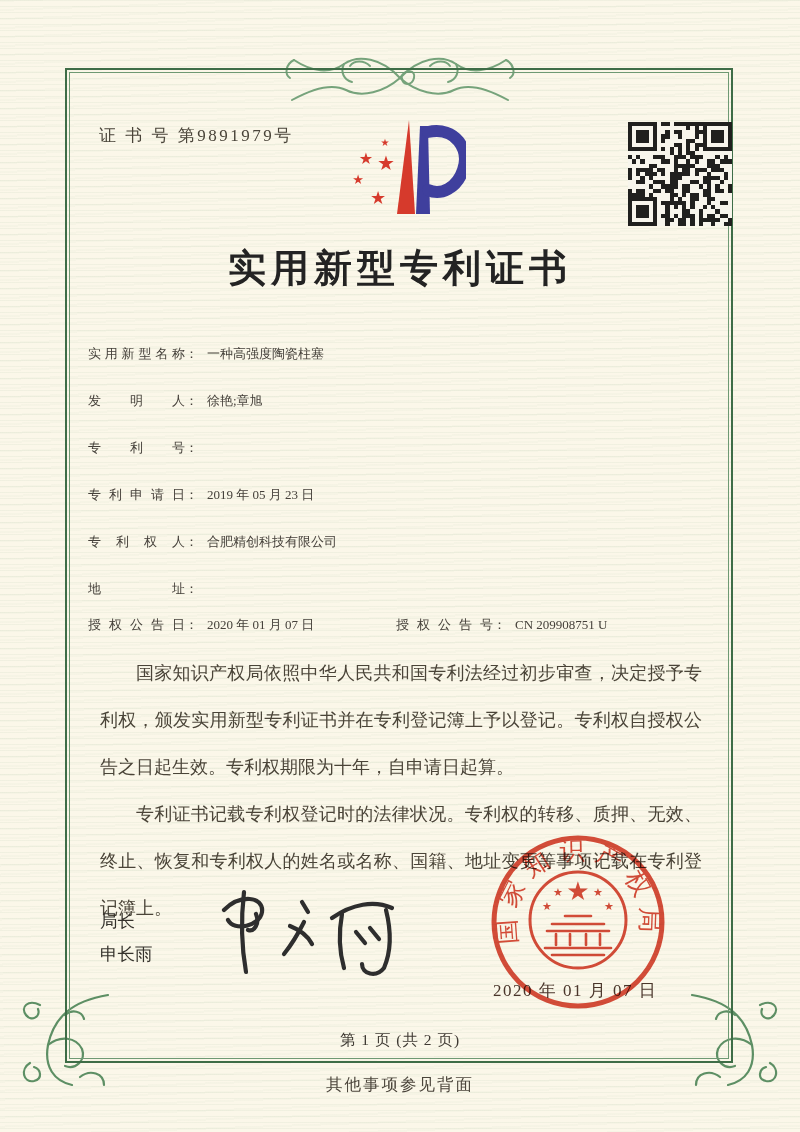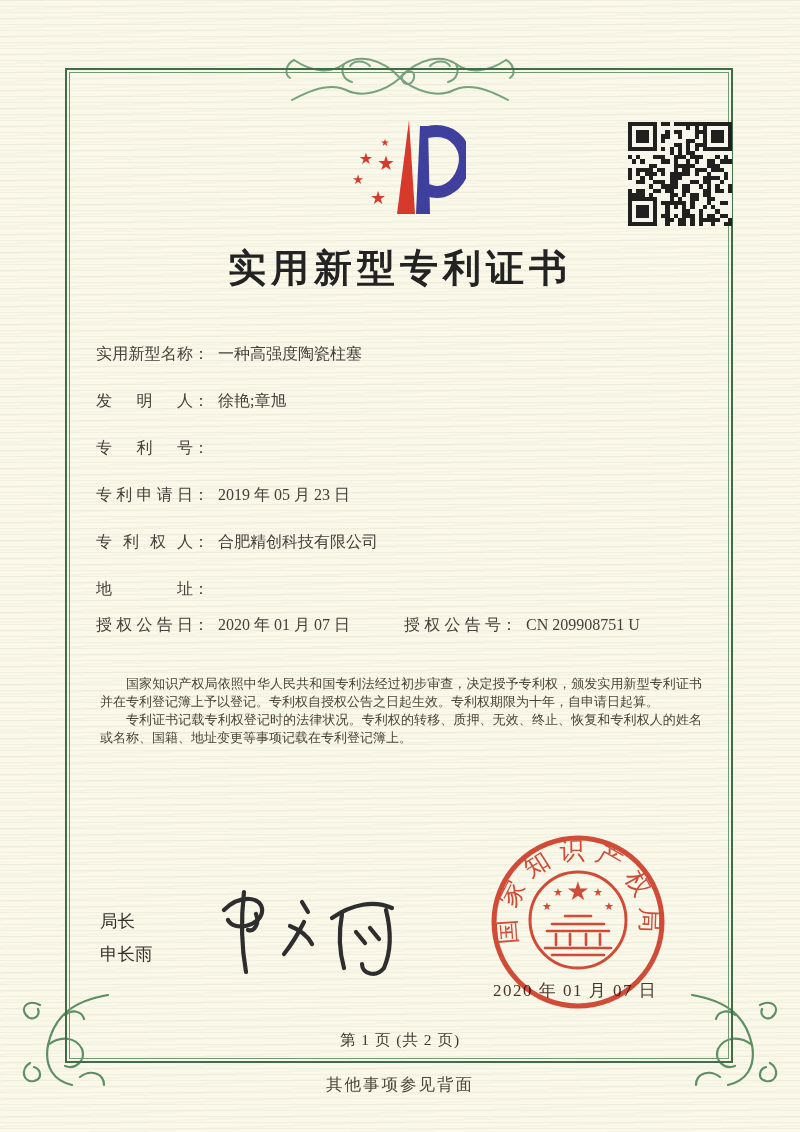--- a/index.html
+++ b/index.html
@@ -32,38 +32,38 @@
     position:absolute;left:628px;top:122px;width:104px;height:104px;
     display:grid;grid-template-columns:repeat(25,1fr);grid-template-rows:repeat(25,1fr);
     background:#f7f5ec;
   }
   .qr i{display:block;}
   .qr i.on{background:#20201e;}
   .title{
     position:absolute;left:0;top:243px;width:100%;text-align:center;
     font-size:38px;font-weight:bold;letter-spacing:5px;color:#232323;
   }
-  .fields{position:absolute;left:96px;top:341px;width:610px;font-size:16px;color:#45403a;}
+  .fields{position:absolute;left:88px;top:341px;width:610px;font-size:13px;color:#45403a;}
   .frow{line-height:26px;margin-bottom:21px;display:flex;align-items:flex-start;}
   .frow .lbl{
     display:inline-block;width:97px;flex:0 0 97px;
     text-align:justify;text-align-last:justify;
   }
   .frow .colon{flex:0 0 auto;}
   .frow .val{margin-left:9px;}
   .frow.addr{margin-bottom:10px;font-family:Liberation Serif, serif;}
   .frow.addr .val{max-width:428px;}
   .frow.grant{margin-bottom:0;gap:21px;}
   .pair{display:flex;align-items:flex-start;}
   .pair.first{width:287px;flex:0 0 287px;}
   .pair .lbl{display:inline-block;width:97px;flex:0 0 97px;text-align:justify;text-align-last:justify;}
   .pair .val{margin-left:9px;white-space:nowrap;}
   .paras{
-    position:absolute;left:100px;top:675px;width:602px;
-    font-size:13px;line-height:18px;color:#4a4438;text-align:justify;
+    position:absolute;left:100px;top:650px;width:602px;
+    font-size:18px;line-height:47px;color:#4a4438;text-align:justify;
   }
   .paras p{margin:0;text-indent:2em;}
   .director{position:absolute;left:100px;top:905px;font-size:17.5px;color:#35322c;line-height:33px;}
   .signature{position:absolute;left:210px;top:878px;width:210px;height:104px;}
   .seal{position:absolute;left:489px;top:833px;width:178px;height:178px;mix-blend-mode:multiply;opacity:.93;}
   .seal-date{
     position:absolute;left:493px;top:979px;
     font-size:17px;letter-spacing:1.5px;color:#4a362b;
   }
   .page-info{
@@ -119,20 +119,21 @@
       <path d="M30,20 C18,14 10,22 16,30 C21,37 31,32 28,24"></path>
       <path d="M20,78 C10,84 13,98 24,96 C33,94 31,84 24,82"></path>
       <path d="M70,92 C80,84 94,88 94,100"></path>
       <path d="M38,60 C50,50 66,52 72,64 C76,75 66,85 55,81"></path>
       <path d="M55,30 C62,24 72,26 74,34"></path>
     </g>
   </svg>
 
   <div class="frame"></div>
 
+  <div class="cert-no">证 书 号 第9891979号</div>
 
   <svg class="logo" viewBox="0 0 128 120" aria-hidden="true">
     <g fill="#d63a2c" font-family="'DejaVu Sans',sans-serif" text-anchor="middle">
       <text x="28" y="56" font-size="16">★</text>
       <text x="48" y="62" font-size="20">★</text>
       <text x="20" y="76" font-size="13">★</text>
       <text x="47" y="38" font-size="10">★</text>
       <text x="40" y="96" font-size="18">★</text>
     </g>
     <polygon points="71,12 59,106 77,106" fill="#d63a2c"></polygon>

